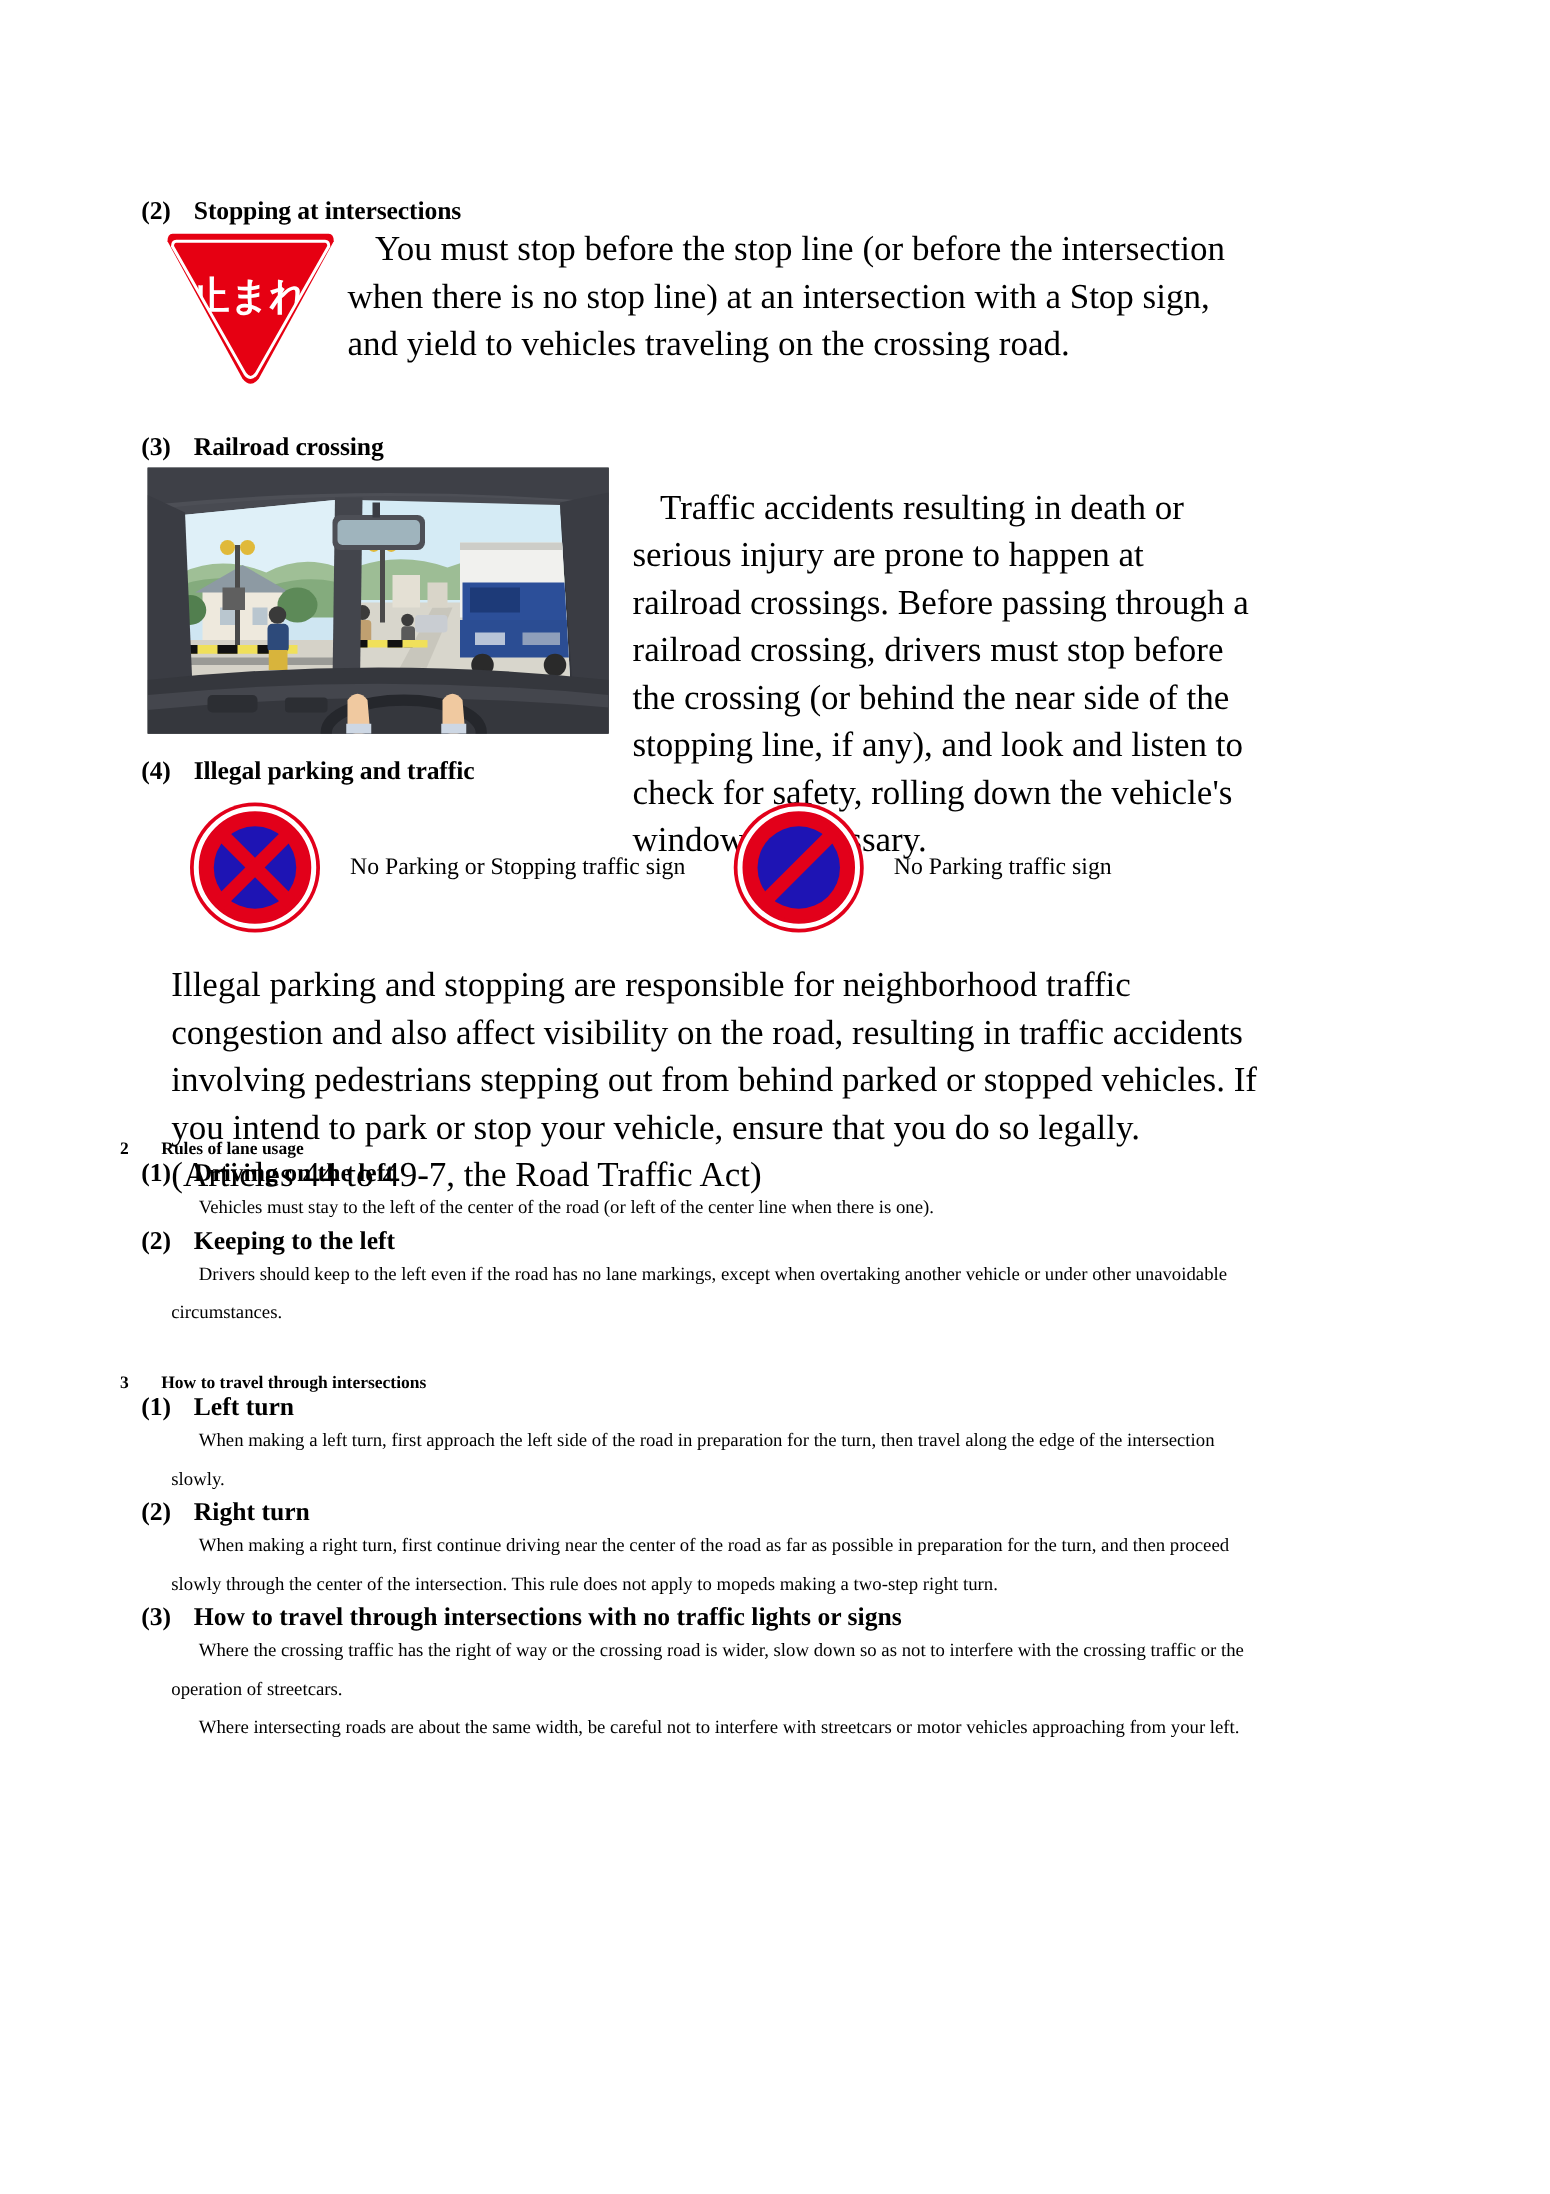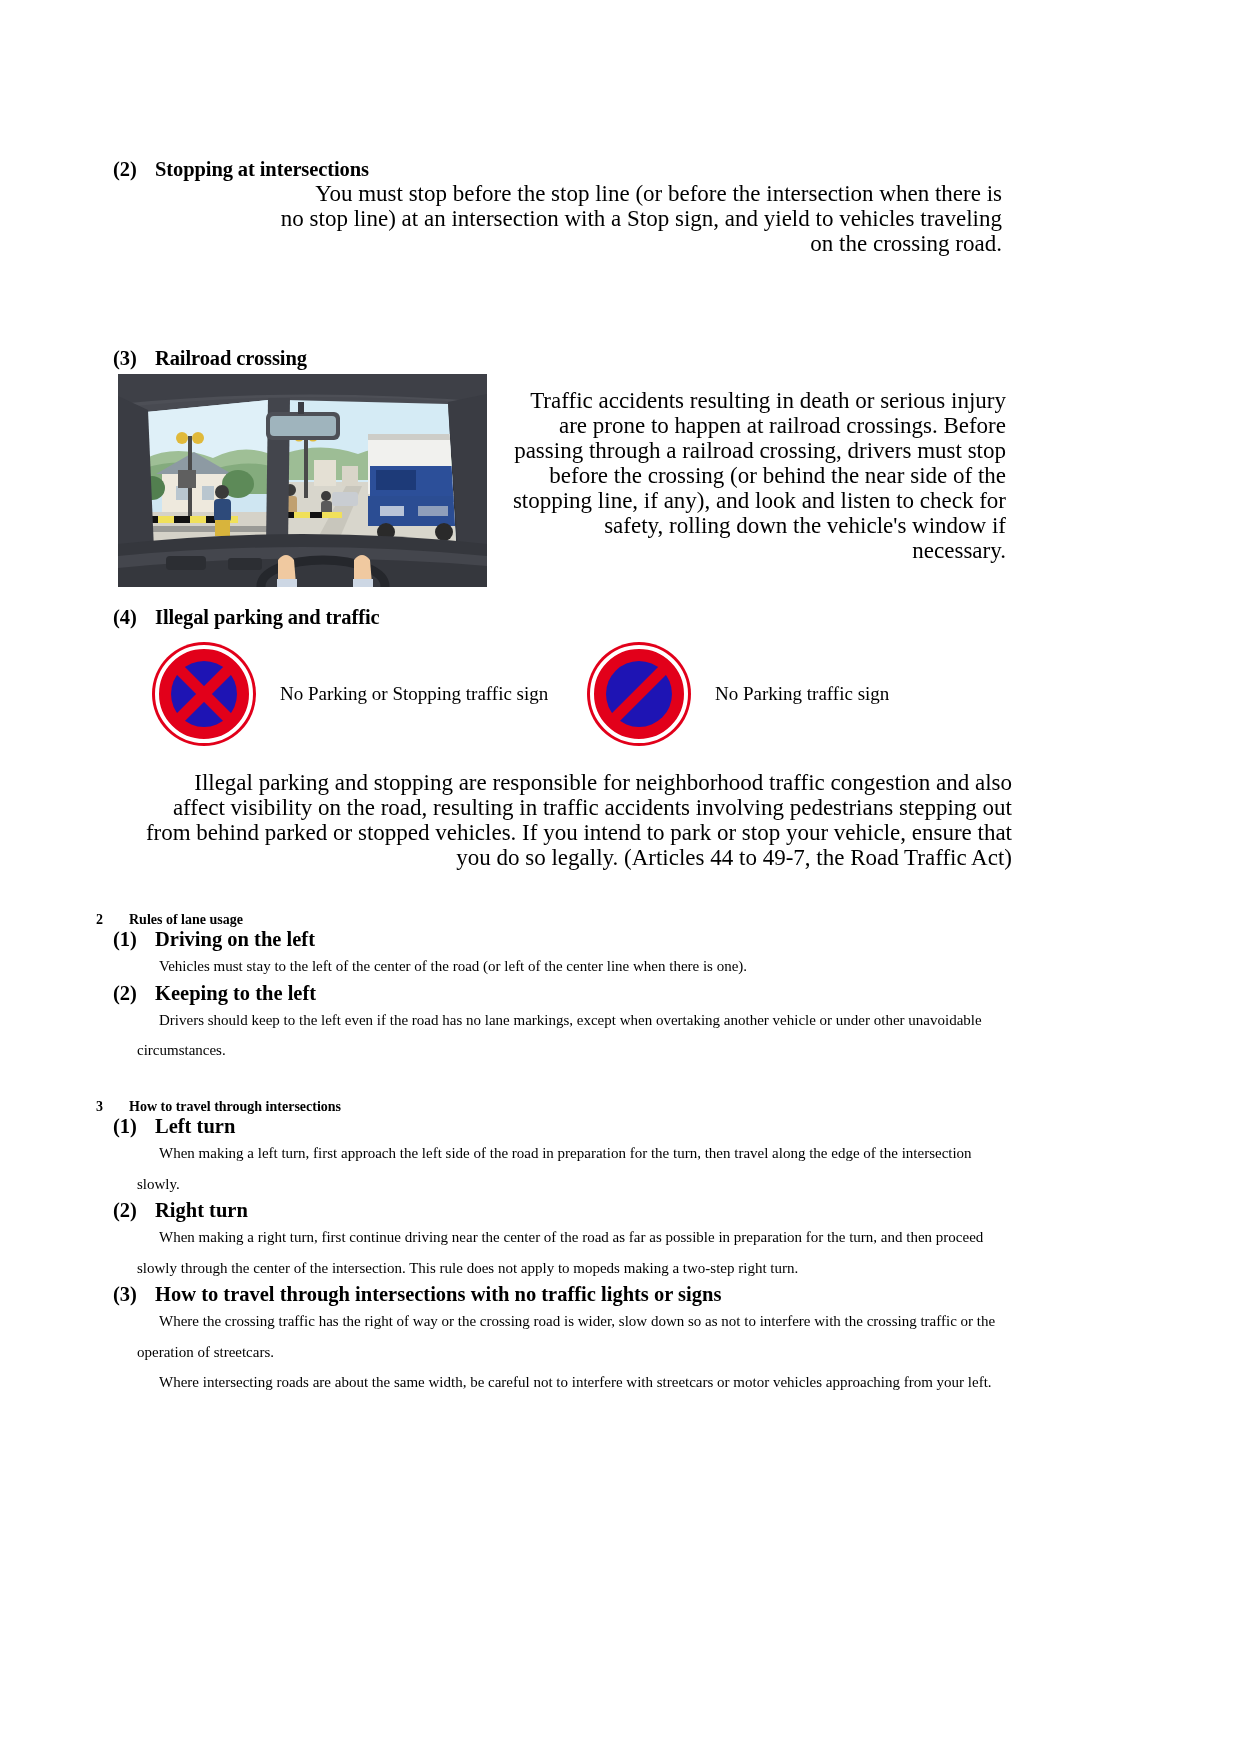--- a/index.html
+++ b/index.html
@@ -24,23 +24,23 @@
   }
 
   
   .hdr {
     font-weight: bold;
     font-size: 20.5px;
     letter-spacing: -0.1px;
     white-space: nowrap;
   }
   .body-text {
-    font-size: 23px;
-    line-height: 25px;
-    text-align: right;
+    font-size: 28px;
+    line-height: 38px;
+    text-align: left;
   }
   .indent1 { text-indent: 22px; }
 
   
   .sec2-head {
     position: absolute;
     left: 113px;
     top: 158px;
   }
   .sec2-head .n { display: inline-block; width: 42px; }
@@ -166,20 +166,36 @@
 </style>
 </head>
 <body>
 
 <div class="page">
 
   <div class="hdr sec2-head">
     <span class="n">(2)</span><span>Stopping at intersections</span>
   </div>
 
+  <div class="stopsign-wrap">
+    <div class="stopsign">
+      <svg width="145" height="132" viewBox="0 0 145 132" xmlns="http://www.w3.org/2000/svg">
+        <defs>
+          <clipPath id="triclip">
+            <path d="M6 8 L139 8 L72.5 126 Z"></path>
+          </clipPath>
+        </defs>
+        <path d="M10 6 Q6 6 6 12 L66 122 Q72.5 130 79 122 L139 12 Q139 6 135 6 Z" fill="#E60012"></path>
+        <path d="M13 12 Q10 12 10 16 L68 118 Q72.5 124 77 118 L135 16 Q135 12 132 12 Z" fill="none" stroke="#ffffff" stroke-width="2.4"></path>
+        <g clip-path="url(#triclip)">
+          <text x="72" y="66" font-family="'DejaVu Sans', sans-serif" font-size="31" fill="#ffffff" text-anchor="middle" font-weight="bold">止まれ</text>
+        </g>
+      </svg>
+    </div>
+  </div>
 
   <div class="body-text sec2-para indent1">You must stop before the stop line (or before the intersection when there is no stop line) at an intersection with a Stop sign, and yield to vehicles traveling on the crossing road.</div>
 
   <div class="hdr sec3-head">
     <span class="n">(3)</span><span>Railroad crossing</span>
   </div>
 
   <div class="rr-photo">
     <svg width="369" height="213" viewBox="0 0 369 213" xmlns="http://www.w3.org/2000/svg">
       <defs>

